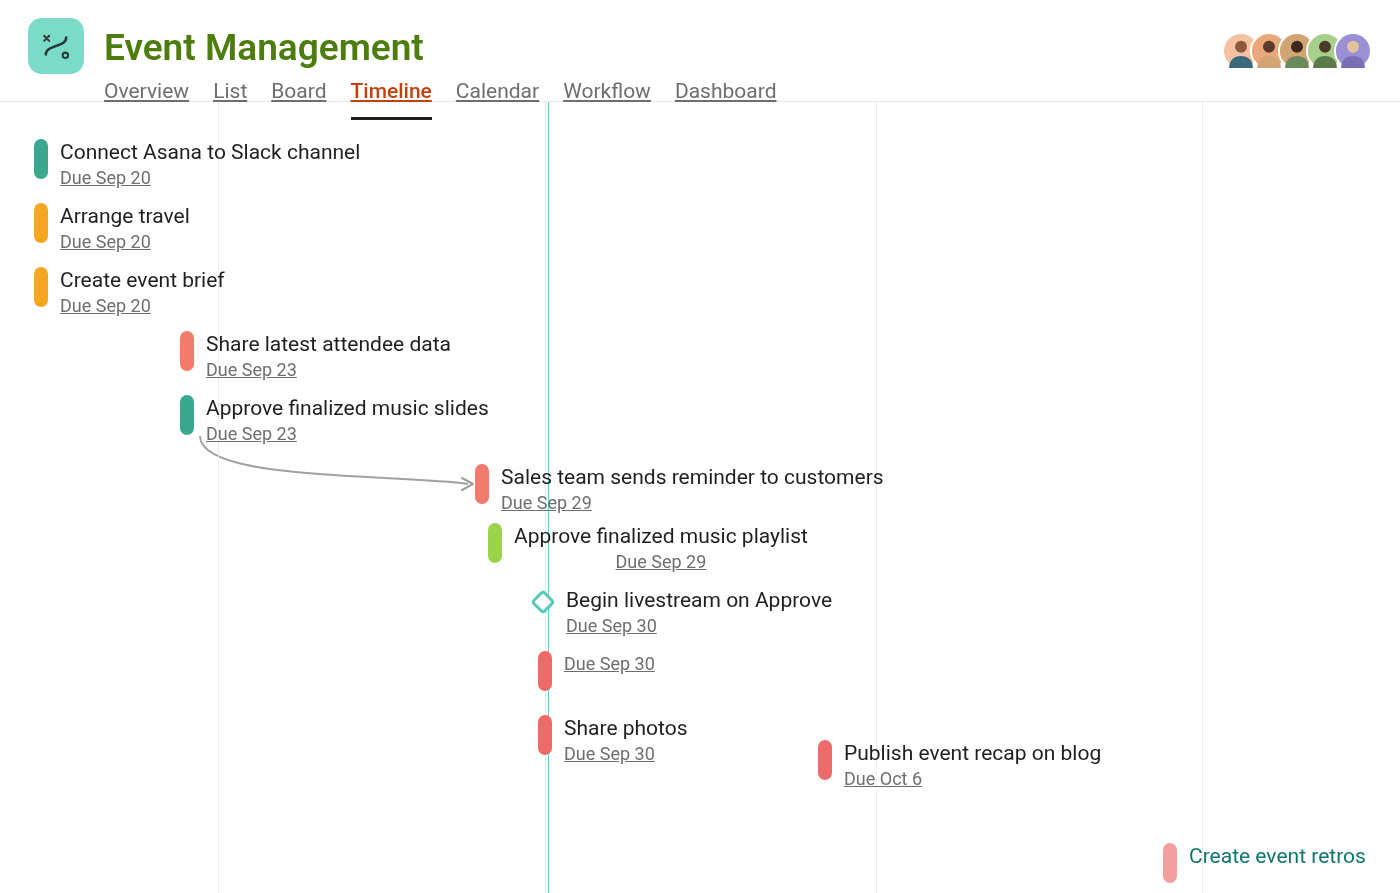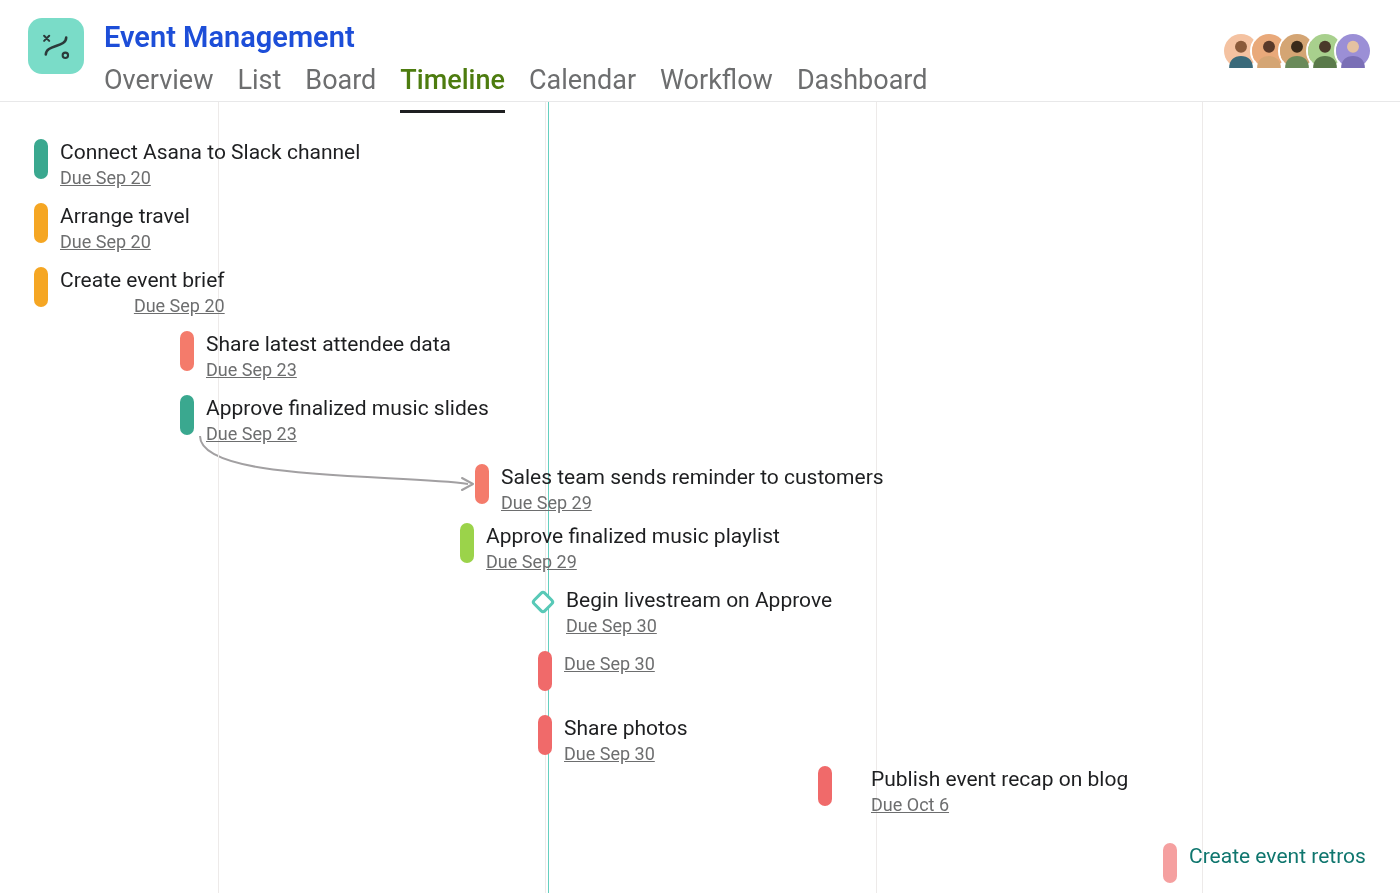--- a/index.html
+++ b/index.html
@@ -29,39 +29,40 @@
     background: #7adcc8;
     margin-right: 20px;
     display: flex;
     align-items: center;
     justify-content: center;
     flex-shrink: 0;
   }
   .project-icon svg { width: 34px; height: 34px; }
   .header-main { flex: 1; }
   .project-title {
-    font-size: 29px;
+    font-size: 37px;
     font-weight: 600;
-    color: #1d4ed8;
-    margin-top: 2px;
+    color: #4d7c0f;
+    margin-top: 8px;
     margin-bottom: 10px;
   }
   .tabs {
     display: flex;
     gap: 24px;
   }
   .tab {
-    font-size: 27px;
+    font-size: 21px;
     color: #6d6e6f;
     padding-bottom: 14px;
     cursor: pointer;
     border-bottom: 3px solid transparent;
+    text-decoration: underline;
   }
   .tab.active {
-    color: #4d7c0f;
+    color: #c2410c;
     font-weight: 500;
     border-bottom-color: #1e1f21;
   }
   .avatars {
     position: absolute;
     right: 28px;
     top: 32px;
     display: flex;
   }
   .avatar {
@@ -212,21 +213,21 @@
         <div class="task-due">Due Sep 20</div>
       </div>
     </div>
     <div class="task" style="left: 34px; top: 101px;">
       <div class="pill" style="background: rgb(245, 166, 35);"></div>
       <div class="task-text">
         <div class="task-title">Arrange travel</div>
         <div class="task-due">Due Sep 20</div>
       </div>
     </div>
-    <div class="task" style="left: 34px; top: 165px; text-align: right;">
+    <div class="task" style="left: 34px; top: 165px;">
       <div class="pill" style="background: rgb(245, 166, 35);"></div>
       <div class="task-text">
         <div class="task-title">Create event brief</div>
         <div class="task-due">Due Sep 20</div>
       </div>
     </div>
     <div class="task" style="left: 180px; top: 229px;">
       <div class="pill" style="background: rgb(244, 123, 107);"></div>
       <div class="task-text">
         <div class="task-title">Share latest attendee data</div>
@@ -240,21 +241,21 @@
         <div class="task-due">Due Sep 23</div>
       </div>
     </div>
     <div class="task" style="left: 475px; top: 362px;">
       <div class="pill" style="background: rgb(244, 123, 107);"></div>
       <div class="task-text">
         <div class="task-title">Sales team sends reminder to customers</div>
         <div class="task-due">Due Sep 29</div>
       </div>
     </div>
-    <div class="task" style="left: 460px; top: 421px;">
+    <div class="task" style="left: 488px; top: 421px; text-align: center;">
       <div class="pill" style="background: rgb(155, 211, 74);"></div>
       <div class="task-text">
         <div class="task-title">Approve finalized music playlist</div>
         <div class="task-due">Due Sep 29</div>
       </div>
     </div>
     <div class="task" style="left: 534px; top: 485px;">
       <div class="milestone-diamond"></div>
       <div class="task-text">
         <div class="task-title">Begin livestream on Approve</div>
@@ -267,21 +268,21 @@
         <div class="task-due">Due Sep 30</div>
       </div>
     </div>
     <div class="task" style="left: 538px; top: 613px;">
       <div class="pill" style="background: rgb(240, 106, 106);"></div>
       <div class="task-text">
         <div class="task-title">Share photos</div>
         <div class="task-due">Due Sep 30</div>
       </div>
     </div>
-    <div class="task" style="left: 818px; top: 664px; gap: 27px;">
+    <div class="task" style="left: 818px; top: 638px;">
       <div class="pill" style="background: rgb(240, 106, 106);"></div>
       <div class="task-text">
         <div class="task-title">Publish event recap on blog</div>
         <div class="task-due">Due Oct 6</div>
       </div>
     </div>
     <div class="task" style="left: 1163px; top: 741px;">
       <div class="pill" style="background: rgb(245, 160, 160);"></div>
       <div class="task-text">
         <div class="task-title faded">Create event retros</div>

